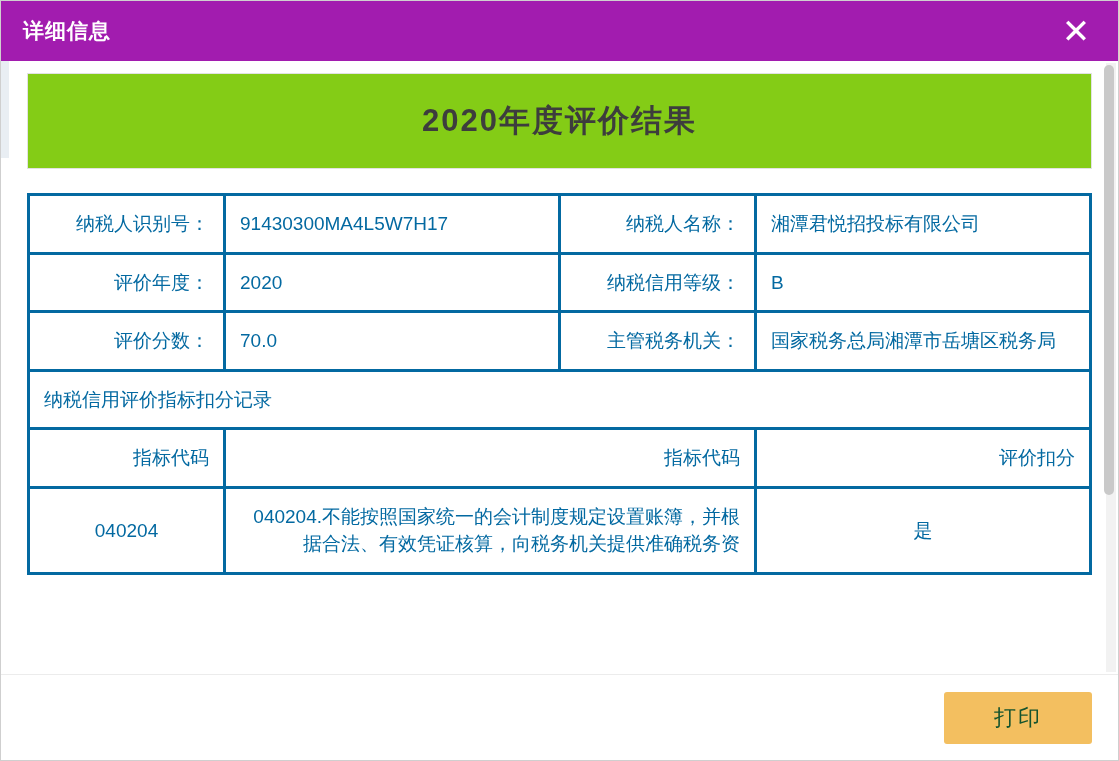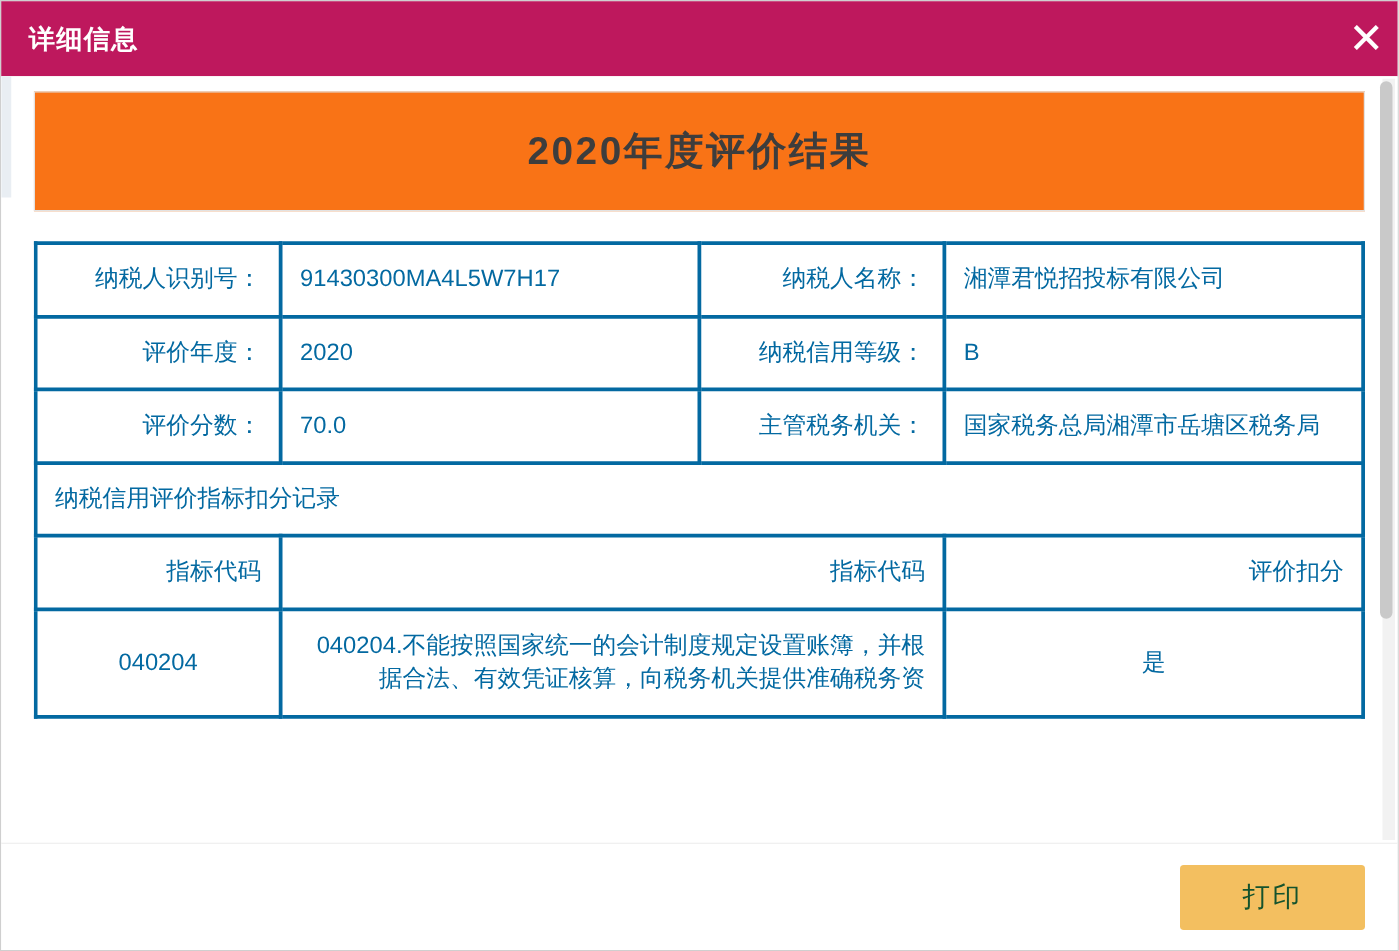--- a/index.html
+++ b/index.html
@@ -21,25 +21,25 @@
     height: 761px;
     background: #ffffff;
     box-sizing: border-box;
     border: 1px solid #cfcfcf;
     display: flex;
     flex-direction: column;
   }
   .modal-header {
     height: 60px;
     min-height: 60px;
-    background: #be185d;
+    background: #a21caf;
     display: flex;
     align-items: center;
     justify-content: space-between;
-    padding: 0 8px 0 22px;
+    padding: 0 25px 0 22px;
     box-sizing: border-box;
   }
   .modal-title {
     color: #ffffff;
     font-size: 21px;
     font-weight: bold;
     letter-spacing: 1px;
   }
   .close-icon {
     color: #ffffff;
@@ -74,21 +74,21 @@
     top: 12px;
     bottom: 0;
     overflow: hidden;
   }
   .result-title-box {
     border: 1px solid #e2e2e2;
     height: 96px;
     display: flex;
     align-items: center;
     justify-content: center;
-    background: #f97316;
+    background: #84cc16;
     box-sizing: border-box;
   }
   .result-title {
     font-size: 31px;
     font-weight: bold;
     color: #3d3d3d;
     letter-spacing: 2px;
   }
   table.info-table {
     margin-top: 24px;

